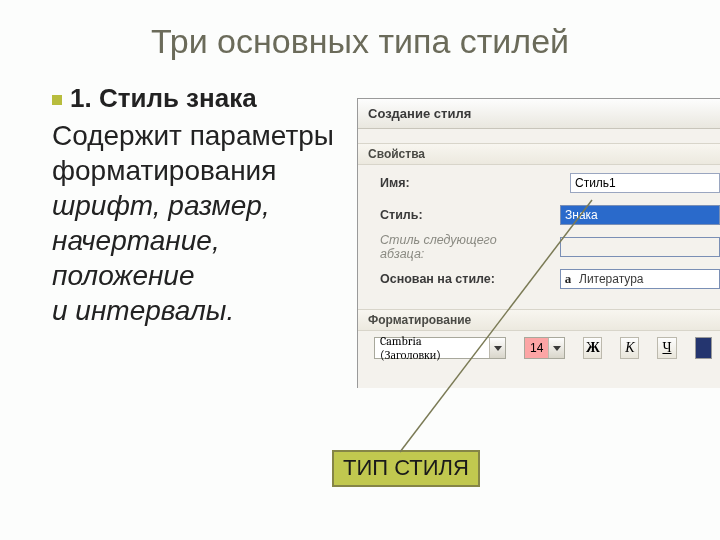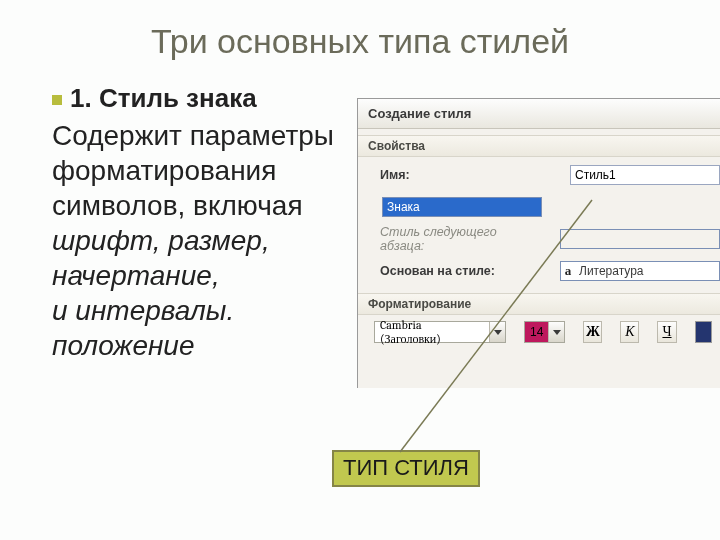--- a/index.html
+++ b/index.html
@@ -72,21 +72,21 @@
   .section-bar {
     height: 22px;
     background: linear-gradient(#f8f6f0,#ece9df);
     border-top: 1px solid #d8d5ca;
     border-bottom: 1px solid #d8d5ca;
     font-family: Tahoma, sans-serif;
     font-size: 12px;
     font-weight: bold;
     color: #4a4a45;
     padding: 3px 10px;
-    margin-top: 6px;
+    margin-top: 14px;
   }
   .form-rows { padding: 2px 0 0 0; }
   .form-row {
     display: flex;
     align-items: center;
     height: 32px;
     font-family: Tahoma, sans-serif;
     font-size: 12.5px;
     color: #3a3a3a;
   }
@@ -151,21 +151,21 @@
   }
   .drop-btn::after {
     content: ""; width:0; height:0;
     border-left: 4px solid transparent;
     border-right: 4px solid transparent;
     border-top: 5px solid #3a3a3a;
   }
   .size-combo {
     display: flex; align-items: center;
     border: 1px solid #a8a89c;
-    background: #be185d; height: 22px; width: 46px;
+    background: #fca5a5; height: 22px; width: 46px;
     font-family: Tahoma, sans-serif; font-size: 12px;
   }
   .size-combo .txt { flex:1; padding:1px 5px; }
   .fmt-btn {
     width: 24px; height: 22px;
     border: 1px solid #bcb9ad;
     background: linear-gradient(#fdfdfd,#e9e6db);
     display: flex; align-items: center; justify-content: center;
     font-family: "Times New Roman", serif;
     font-size: 14px;
@@ -203,42 +203,42 @@
 <div class="slide-title">Три основных типа стилей</div>
 
 <div class="content-row">
   <div class="left-col">
     <div class="subheading">
       <span class="bullet-square"></span><span>1. Стиль знака</span>
     </div>
     <div class="body-text">
       <div>Содержит параметры</div>
       <div>форматирования</div>
-      <div>символов, включая</div>
       <div class="italic">шрифт, размер,</div>
       <div class="italic">начертание,</div>
+      <div class="italic">положение</div>
       <div class="italic">и интервалы.</div>
-      <div class="italic">положение</div>
     </div>
   </div>
 </div>
 
 <div class="dialog">
   <div class="dialog-title">Создание стиля</div>
 
   <div class="section-bar">Свойства</div>
 
   <div class="form-rows">
     <div class="form-row">
       <div class="form-label">Имя:</div>
       <div class="form-ctrl">
         <input class="txtbox" value="Стиль1" style="">
       </div>
     </div>
     <div class="form-row">
+      <div class="form-label">Стиль:</div>
       <div class="form-ctrl">
         <div class="combo selected">
           <div class="combo-text">Знака</div>
         </div>
       </div>
     </div>
     <div class="form-row">
       <div class="form-label" style="font-weight:normal;font-style:italic;color:#8a8a82">Стиль следующего абзаца:</div>
       <div class="form-ctrl">
         <div class="combo" style="background:#f4f2ed">

